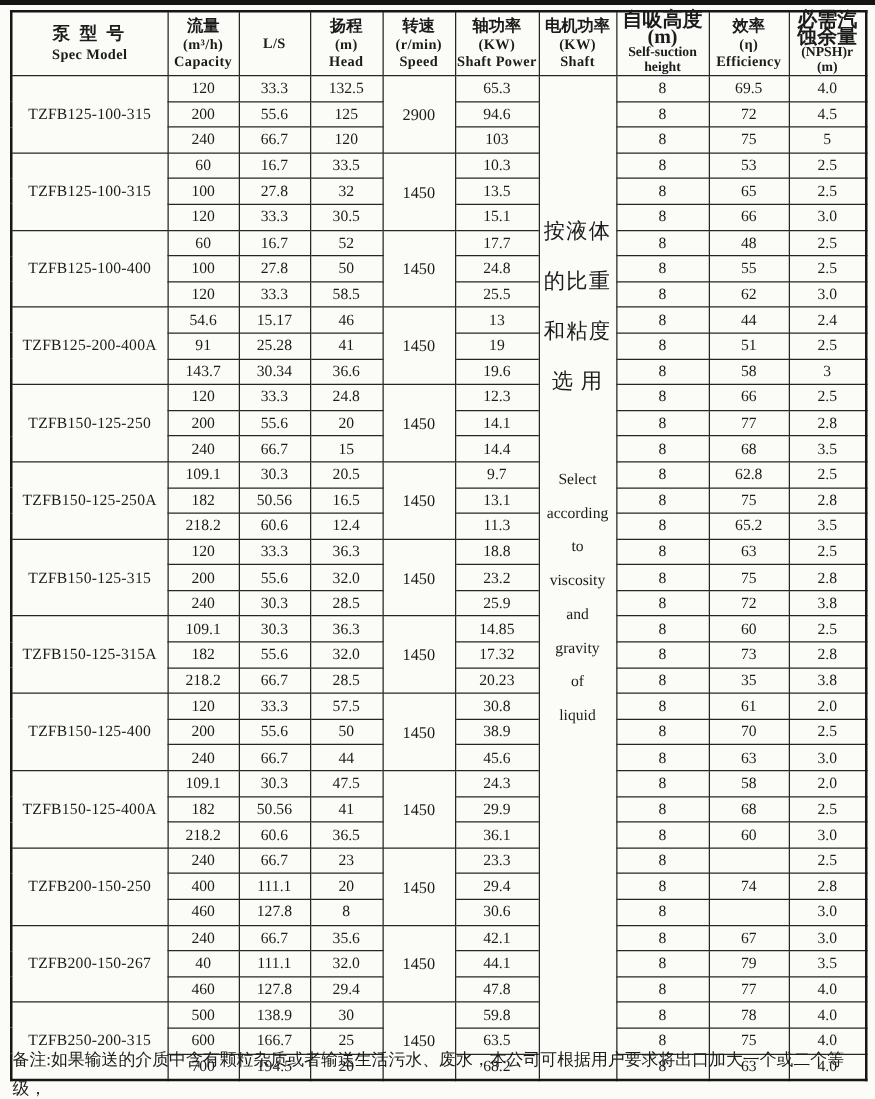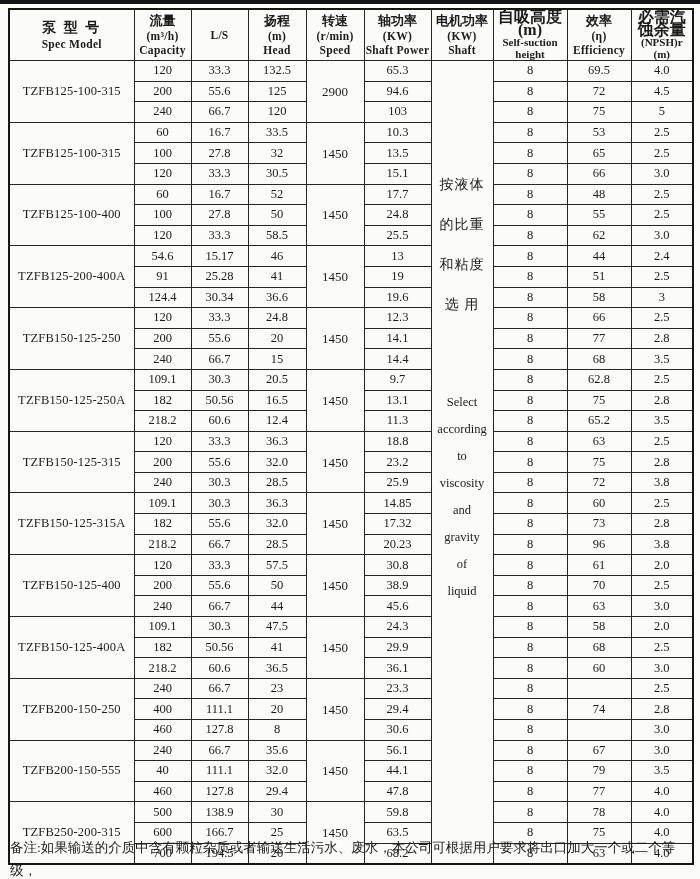--- a/index.html
+++ b/index.html
@@ -47,23 +47,23 @@
   .hl-model-cn { font-size: 14px; line-height: 18px; letter-spacing: 2px; }
   tbody td {
     height: 19.6px;
     font-size: 12.5px;
     line-height: 13px;
   }
   td.model-cell { font-size: 12.5px; letter-spacing: 0.2px; }
   td.speed-cell { font-size: 13px; }
   td.power-cell { vertical-align: top; }
   .power-note { padding-top: 104px; }
-  .pl-cn { font-size: 14px;   line-height: 40px; letter-spacing: 1px; }
+  .pl-cn { font-size: 17px;   line-height: 40px; letter-spacing: 1px; }
   .pl-en { font-size: 12.5px; line-height: 27px; }
-  .pl-gap { margin-top: 64px; }
+  .pl-gap { margin-top: 45px; }
   .footnote {
     position: absolute; left: 10px; top: 836px; width: 684px;
     font-size: 13.5px; line-height: 23px;
     text-align: left;
   }
 </style>
 </head>
 <body>
 
 <div class="top-rule"></div>
@@ -251,21 +251,21 @@
       <tr>
         <td>91</td>
         <td>25.28</td>
         <td>41</td>
         <td>19</td>
         <td>8</td>
         <td>51</td>
         <td>2.5</td>
       </tr>
       <tr>
-        <td>124.4</td>
+        <td>143.7</td>
         <td>30.34</td>
         <td>36.6</td>
         <td>19.6</td>
         <td>8</td>
         <td>58</td>
         <td>3</td>
       </tr>
       <tr>
         <td class="model-cell" rowspan="3">TZFB150-125-250</td>
         <td>120</td>
@@ -372,21 +372,21 @@
         <td>8</td>
         <td>73</td>
         <td>2.8</td>
       </tr>
       <tr>
         <td>218.2</td>
         <td>66.7</td>
         <td>28.5</td>
         <td>20.23</td>
         <td>8</td>
-        <td>96</td>
+        <td>35</td>
         <td>3.8</td>
       </tr>
       <tr>
         <td class="model-cell" rowspan="3">TZFB150-125-400</td>
         <td>120</td>
         <td>33.3</td>
         <td>57.5</td>
         <td class="speed-cell" rowspan="3">1450</td>
         <td>30.8</td>
         <td>8</td>
@@ -463,26 +463,26 @@
       <tr>
         <td>460</td>
         <td>127.8</td>
         <td>8</td>
         <td>30.6</td>
         <td>8</td>
         <td></td>
         <td>3.0</td>
       </tr>
       <tr>
-        <td class="model-cell" rowspan="3">TZFB200-150-555</td>
+        <td class="model-cell" rowspan="3">TZFB200-150-267</td>
         <td>240</td>
         <td>66.7</td>
         <td>35.6</td>
         <td class="speed-cell" rowspan="3">1450</td>
-        <td>56.1</td>
+        <td>42.1</td>
         <td>8</td>
         <td>67</td>
         <td>3.0</td>
       </tr>
       <tr>
         <td>40</td>
         <td>111.1</td>
         <td>32.0</td>
         <td>44.1</td>
         <td>8</td>

